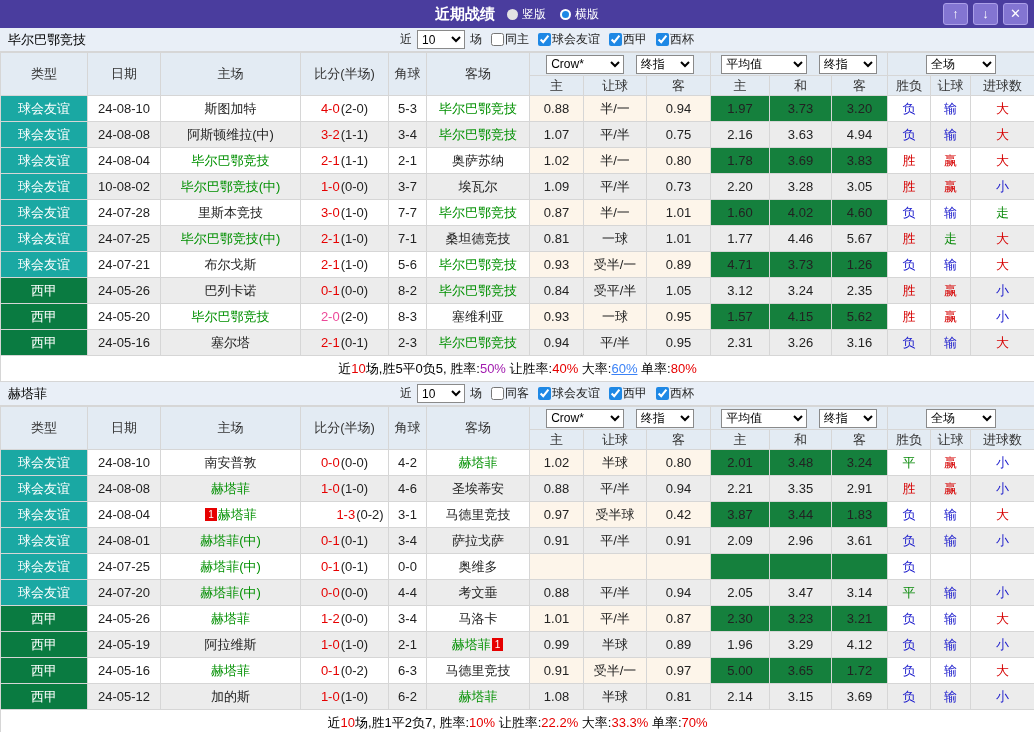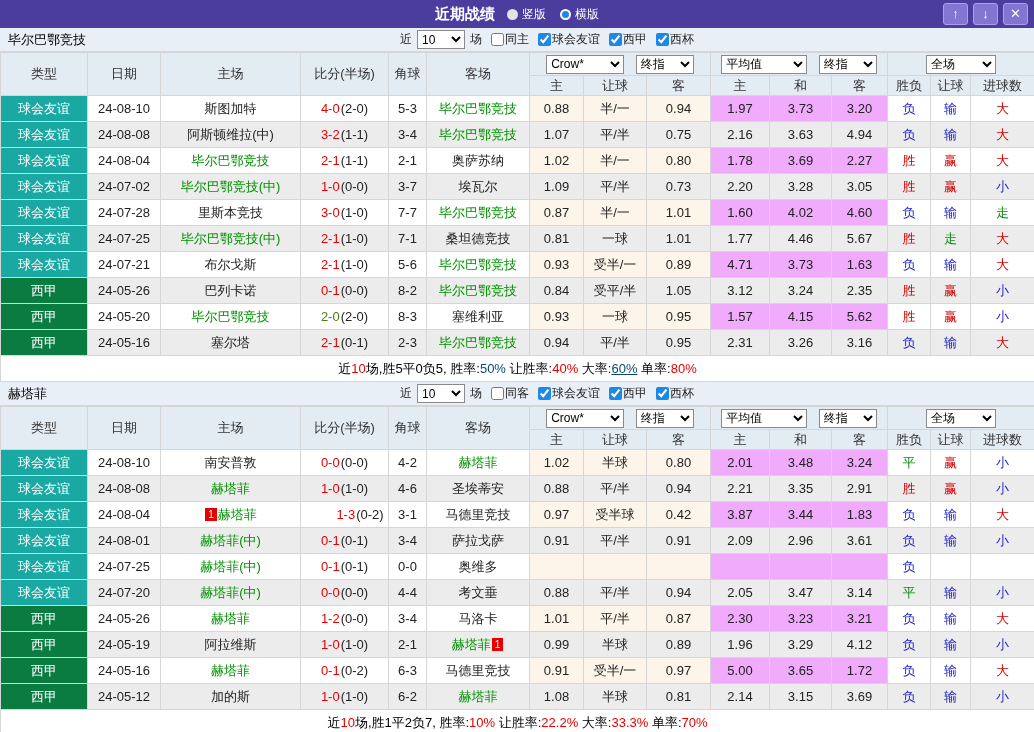--- a/index.html
+++ b/index.html
@@ -55,21 +55,21 @@
   }
   thead th { background:#e3ebf3; font-weight:normal; color:#333; font-size:13px; }
   tr.h1 th { height:23px; }
   tr.h2 th { height:20px; }
   .grp select { margin:0 4px; }
   .sel-book { width:78px; } .sel-final { width:58px; }
   .sel-avg { width:86px; } .sel-scope { width:70px; }
   tbody td { height:26px; background:#fff; }
   td.type { color:#fff; }
   td.odds { background:#fdf5ea; }
-  td.avg  { background:#f0abfc; }
+  td.avg  { background:#15803d; }
   tr.alt td:not(.type) { background:#ececec; }
   .ft { margin-right:1px; }
   .badge {
     display:inline-block; background:#e60000; color:#fff; font-size:10px;
     line-height:13px; padding:0 3px; margin:0 1px; vertical-align:1px;
   }
   .tname { cursor:pointer; }
   tr.summary td {
     height:26px; background:#fff; font-size:13px; color:#000;
     border-top:1px solid #d6d6d6;
@@ -212,28 +212,28 @@
           <td class="date">24-08-04</td>
           <td><span class="tname" style="color: rgb(0, 144, 0);">毕尔巴鄂竞技</span></td>
           <td><span class="ft" style="color: rgb(230, 0, 0);">2-1</span><span>(1-1)</span></td>
           <td>2-1</td>
           <td><span class="tname">奥萨苏纳</span></td>
           <td class="odds">1.02</td>
           <td class="odds">半/一</td>
           <td class="odds">0.80</td>
           <td class="avg">1.78</td>
           <td class="avg">3.69</td>
-          <td class="avg">2.27</td>
+          <td class="avg">3.83</td>
           <td class="res" style="color: rgb(214, 0, 0);">胜</td>
           <td class="res" style="color: rgb(214, 0, 0);">赢</td>
           <td class="res" style="color: rgb(214, 0, 0);">大</td>
         </tr>
         <tr class="alt">
           <td class="type" style="background: rgb(26, 168, 163);">球会友谊</td>
-          <td class="date">24-07-02</td>
+          <td class="date">10-08-02</td>
           <td><span class="tname" style="color: rgb(0, 144, 0);">毕尔巴鄂竞技(中)</span></td>
           <td><span class="ft" style="color: rgb(230, 0, 0);">1-0</span><span>(0-0)</span></td>
           <td>3-7</td>
           <td><span class="tname">埃瓦尔</span></td>
           <td class="odds">1.09</td>
           <td class="odds">平/半</td>
           <td class="odds">0.73</td>
           <td class="avg">2.20</td>
           <td class="avg">3.28</td>
           <td class="avg">3.05</td>
@@ -280,21 +280,21 @@
           <td class="date">24-07-21</td>
           <td><span class="tname">布尔戈斯</span></td>
           <td><span class="ft" style="color: rgb(230, 0, 0);">2-1</span><span>(1-0)</span></td>
           <td>5-6</td>
           <td><span class="tname" style="color: rgb(0, 144, 0);">毕尔巴鄂竞技</span></td>
           <td class="odds">0.93</td>
           <td class="odds">受半/一</td>
           <td class="odds">0.89</td>
           <td class="avg">4.71</td>
           <td class="avg">3.73</td>
-          <td class="avg">1.63</td>
+          <td class="avg">1.26</td>
           <td class="res" style="color: rgb(26, 26, 204);">负</td>
           <td class="res" style="color: rgb(26, 26, 204);">输</td>
           <td class="res" style="color: rgb(214, 0, 0);">大</td>
         </tr>
         <tr class="alt">
           <td class="type" style="background: rgb(10, 123, 65);">西甲</td>
           <td class="date">24-05-26</td>
           <td><span class="tname">巴列卡诺</span></td>
           <td><span class="ft" style="color: rgb(230, 0, 0);">0-1</span><span>(0-0)</span></td>
           <td>8-2</td>
@@ -306,21 +306,21 @@
           <td class="avg">3.24</td>
           <td class="avg">2.35</td>
           <td class="res" style="color: rgb(214, 0, 0);">胜</td>
           <td class="res" style="color: rgb(214, 0, 0);">赢</td>
           <td class="res" style="color: rgb(26, 26, 204);">小</td>
         </tr>
         <tr>
           <td class="type" style="background: rgb(10, 123, 65);">西甲</td>
           <td class="date">24-05-20</td>
           <td><span class="tname" style="color: rgb(0, 144, 0);">毕尔巴鄂竞技</span></td>
-          <td><span class="ft" style="color: #4d7c0f;">2-0</span><span>(2-0)</span></td>
+          <td><span class="ft" style="color: #ec4899;">2-0</span><span>(2-0)</span></td>
           <td>8-3</td>
           <td><span class="tname">塞维利亚</span></td>
           <td class="odds">0.93</td>
           <td class="odds">一球</td>
           <td class="odds">0.95</td>
           <td class="avg">1.57</td>
           <td class="avg">4.15</td>
           <td class="avg">5.62</td>
           <td class="res" style="color: rgb(214, 0, 0);">胜</td>
           <td class="res" style="color: rgb(214, 0, 0);">赢</td>
@@ -339,21 +339,21 @@
           <td class="avg">2.31</td>
           <td class="avg">3.26</td>
           <td class="avg">3.16</td>
           <td class="res" style="color: rgb(26, 26, 204);">负</td>
           <td class="res" style="color: rgb(26, 26, 204);">输</td>
           <td class="res" style="color: rgb(214, 0, 0);">大</td>
         </tr>
       </tbody>
     <tfoot>
       <tr class="summary">
-          <td colspan="15"><span>近</span><span style="color: rgb(230, 0, 0);">10</span><span>场,胜5平0负5, 胜率:</span><span style="color: #0c4a6e;">50%</span><span> 让胜率:</span><span style="color: rgb(230, 0, 0);">40%</span><span> 大率:</span><span style="color: #0c4a6e; text-decoration: underline;">60%</span><span> 单率:</span><span style="color: rgb(230, 0, 0);">80%</span></td>
+          <td colspan="15"><span>近</span><span style="color: rgb(230, 0, 0);">10</span><span>场,胜5平0负5, 胜率:</span><span style="color: #a21caf;">50%</span><span> 让胜率:</span><span style="color: rgb(230, 0, 0);">40%</span><span> 大率:</span><span style="color: #3b82f6; text-decoration: underline;">60%</span><span> 单率:</span><span style="color: rgb(230, 0, 0);">80%</span></td>
         </tr>
     </tfoot>
   </table>
 </div>
 
 <div class="team-section">
   <div class="filter-bar">
     <span class="team-name">赫塔菲</span>
     <span class="filter-controls">
       <span>近</span>

